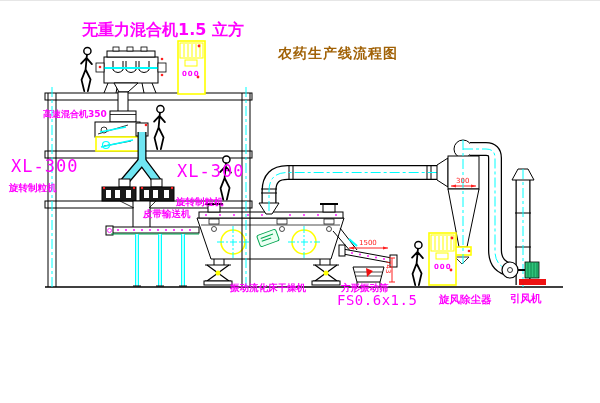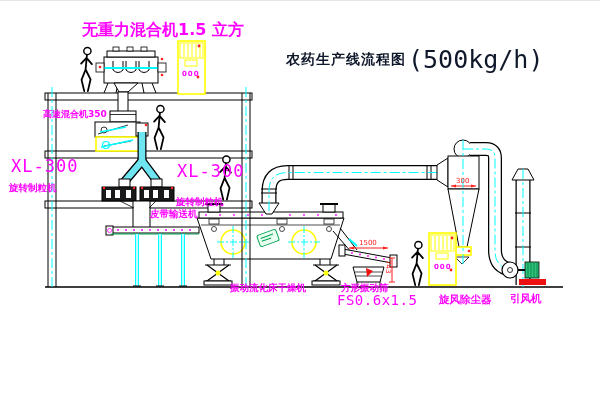--- a/index.html
+++ b/index.html
@@ -7,21 +7,21 @@
           border-top:1px solid #e6e6e6;border-bottom:1px solid #c9c9c9;
           font-family:"DejaVu Sans", sans-serif;}
   svg{position:absolute;left:0;top:0;}
   .lbl{position:absolute;color:#ff00ff;font-weight:bold;white-space:nowrap;line-height:1;
        font-family:"DejaVu Sans", sans-serif;}
   .lbl-model{font-family:"DejaVu Sans Mono", monospace;font-weight:normal;letter-spacing:.5px;}
   .lbl-big{font-family:"DejaVu Sans Mono", monospace;font-weight:normal;letter-spacing:1px;}
   .dim{position:absolute;color:#ff2020;font-weight:normal;font-size:7px;line-height:1;
        font-family:"DejaVu Sans", sans-serif;white-space:nowrap;}
   .dim-vert{writing-mode:vertical-rl;}
-  .title-row{position:absolute;left:286px;top:44px;display:flex;align-items:center;color:#0f172a;}
+  .title-row{position:absolute;left:278px;top:44px;display:flex;align-items:center;color:#a16207;}
   .title-cn{font-size:14px;font-weight:bold;letter-spacing:1px;font-family:"DejaVu Serif", serif;}
   .title-cap{font-size:25px;font-weight:400;margin-left:2px;font-family:"DejaVu Sans Mono", monospace;}
   .cab-txt{position:absolute;color:#ff00ff;font-size:7px;font-weight:bold;letter-spacing:1px;line-height:1;}
 </style>
 </head>
 <body>
 
 <div class="canvas">
 <svg width="600" height="403" viewBox="0 0 600 403">
   <defs>
@@ -281,30 +281,29 @@
   </g>
 
   <use href="#person" x="73" y="45" width="27" height="47"></use>
   <use href="#person" x="146" y="103" width="27" height="47"></use>
   <use href="#person" x="212" y="154" width="27" height="46"></use>
   <use href="#person" x="404" y="239" width="27" height="47"></use>
 </svg>
 
 <div class="title-row">
   <span class="title-cn">农药生产线流程图</span>
-  <span class="title-cap">(500kg/h)</span>
 </div>
 
 <span class="lbl" style="left:82px;top:1px;font-size:16px;margin-top:20px;">无重力混合机1.5 立方</span>
 <span class="lbl" style="left:43px;top:109px;font-size:9px;text-align:right;">高速混合机350</span>
 <span class="lbl lbl-big" style="left:11px;top:157px;font-size:17px;">XL-300</span>
 <span class="lbl" style="left:9px;top:182px;font-size:9.5px;">旋转制粒机</span>
 <span class="lbl lbl-big" style="left:177px;top:162px;font-size:17px;">XL-300</span>
 <span class="lbl" style="left:176px;top:196px;font-size:9.5px;">旋转制粒机</span>
-<span class="lbl" style="left:143px;top:208px;font-size:9.5px;margin-left:7px;">皮带输送机</span>
+<span class="lbl" style="left:143px;top:208px;font-size:9.5px;">皮带输送机</span>
 <span class="lbl" style="left:230px;top:282px;font-size:9.5px;">振动流化床干燥机</span>
 <span class="lbl" style="left:341px;top:282px;font-size:9.5px;">方形振动筛</span>
 <span class="lbl lbl-model" style="left:337px;top:292px;font-size:14px;">FS0.6x1.5</span>
 <span class="lbl" style="left:439px;top:293px;font-size:10.5px;">旋风除尘器</span>
 <span class="lbl" style="left:510px;top:292px;font-size:10.5px;">引风机</span>
 
 <span class="dim" style="left:456px;top:177px;">300</span>
 <span class="dim" style="left:359px;top:239px;">1500</span>
 <span class="dim dim-vert" style="left:384px;top:259px;">743</span>
 

